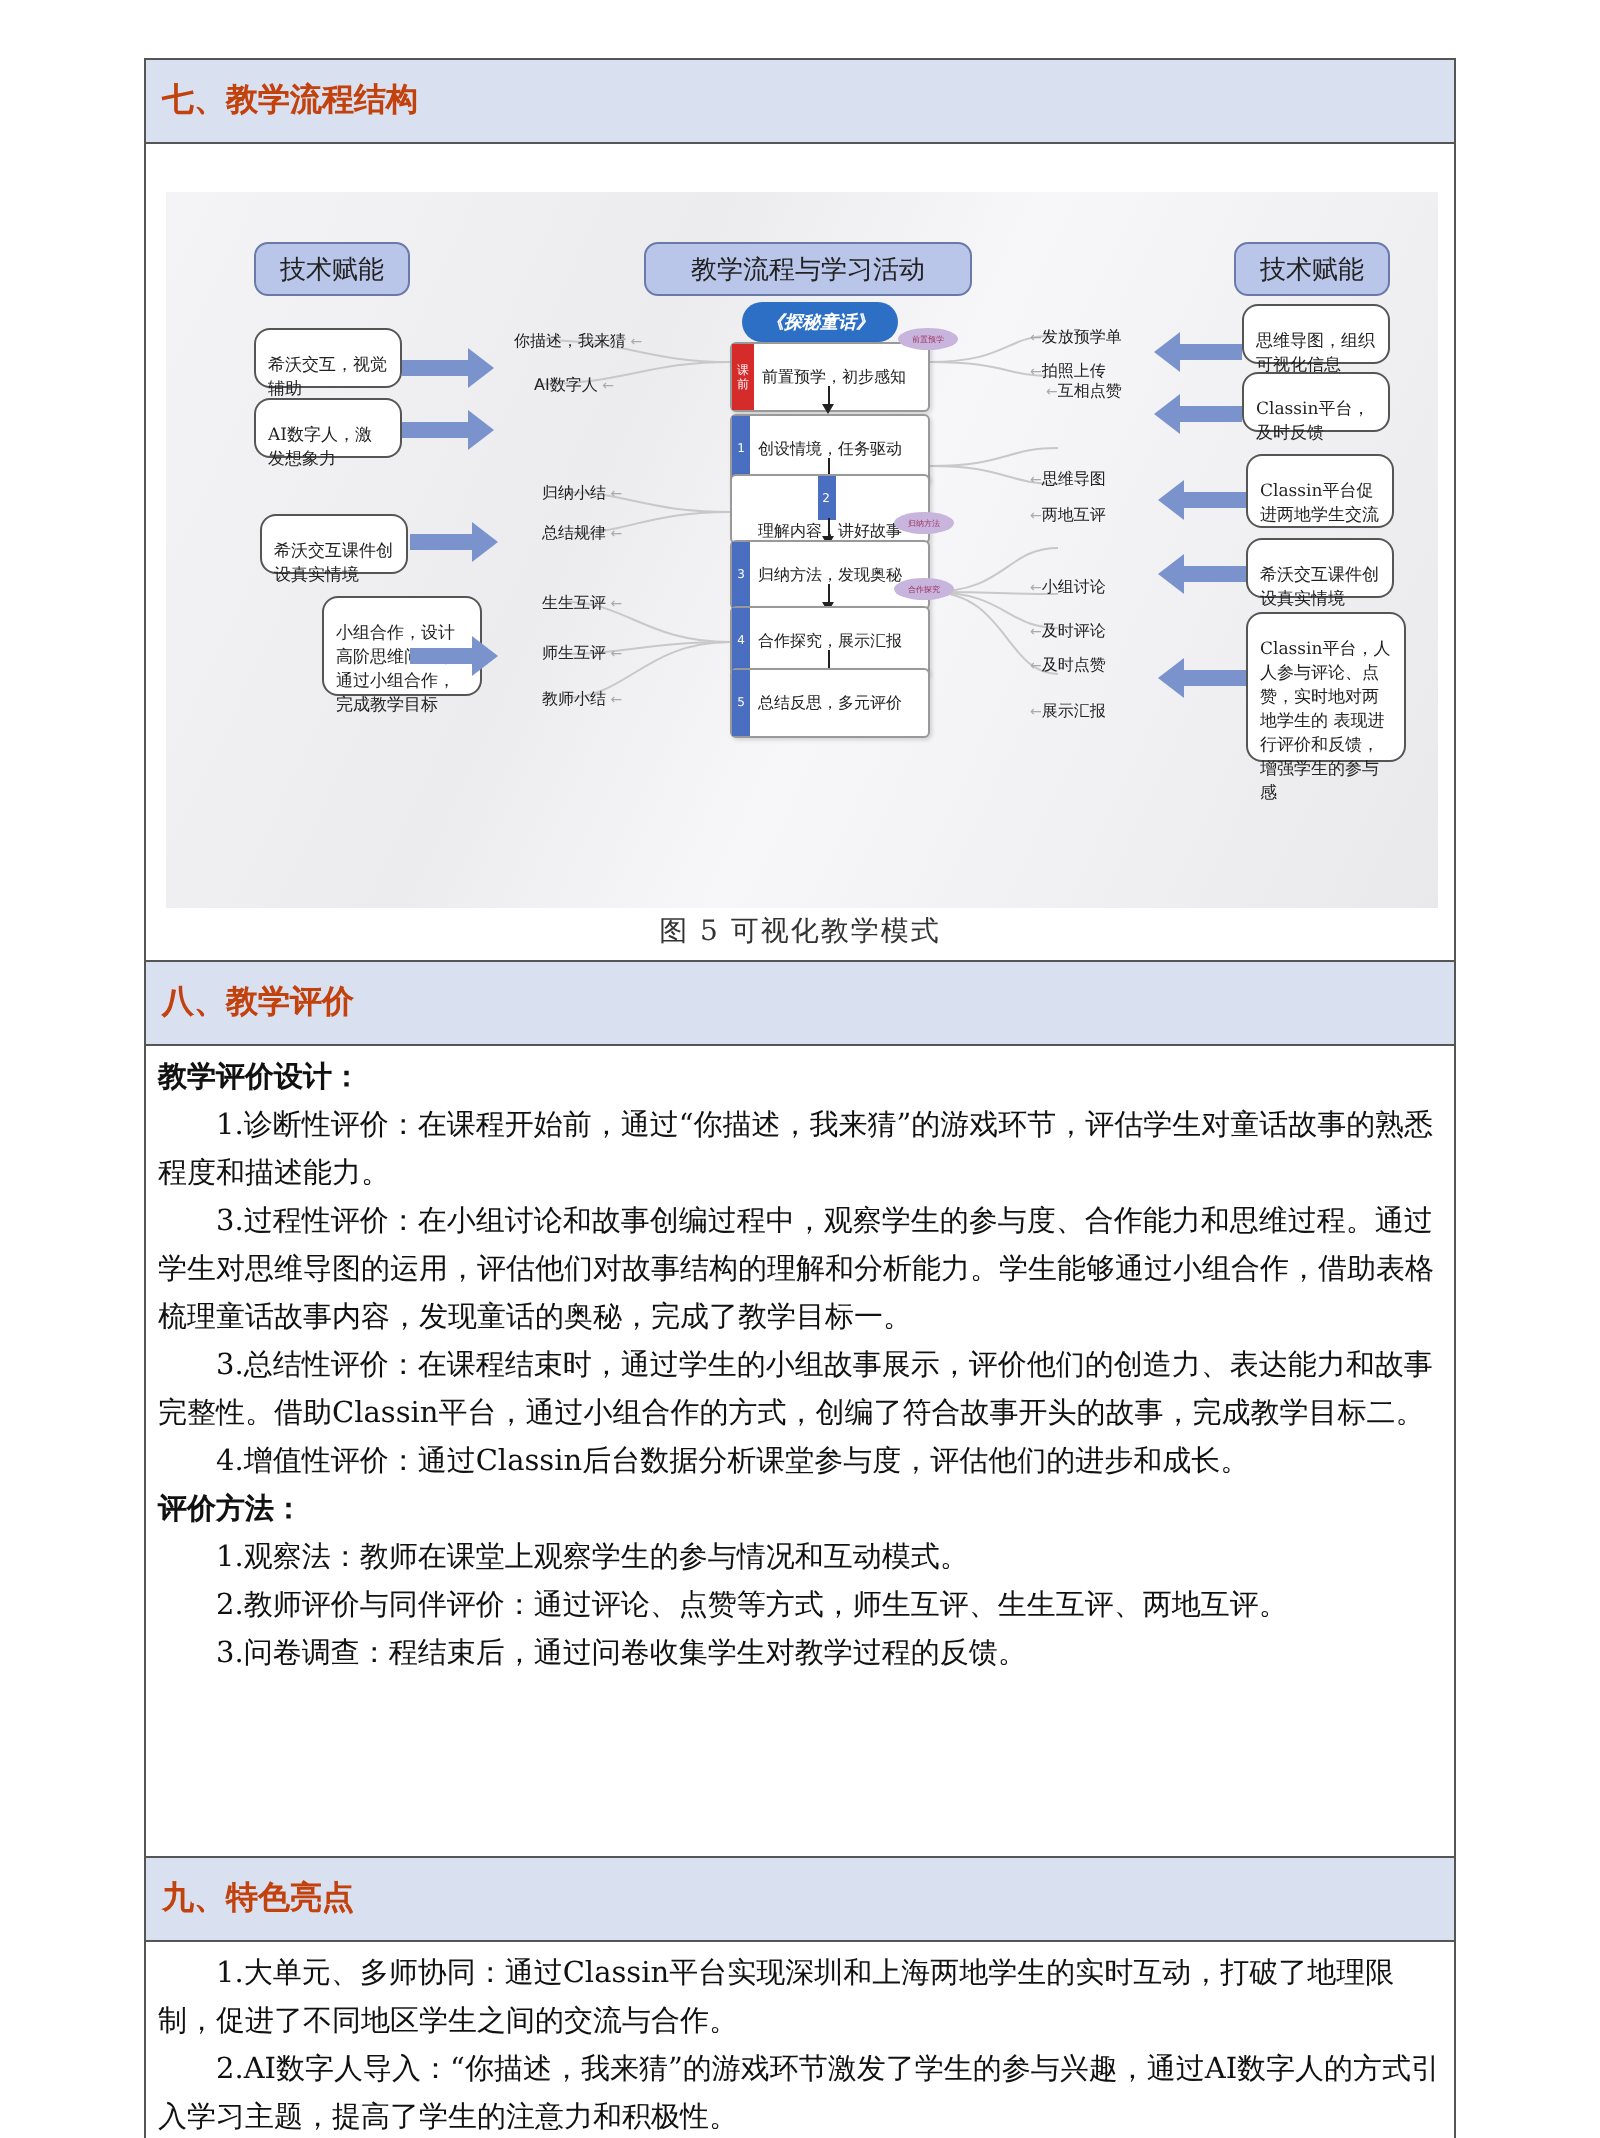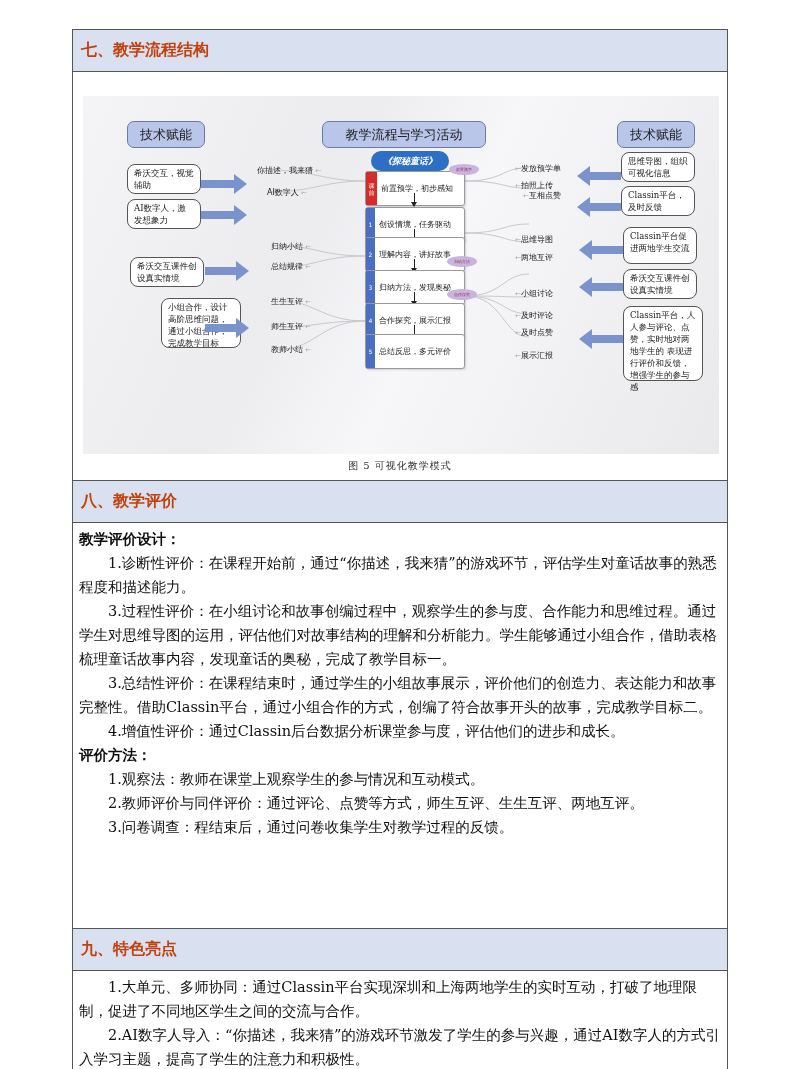--- a/index.html
+++ b/index.html
@@ -8,26 +8,26 @@
 
   .table { position: absolute; left: 72px; top: 29px; width: 656px; border: 1px solid #555; }
   .sec-head { background: #d9e0f0; border-bottom: 1px solid #555; height: 42px; padding: 0 8px; display: flex; align-items: center;
     font-family: "DejaVu Sans", sans-serif; font-size: 16px; font-weight: bold; color: #c2410c; }
   .sec-body { border-bottom: 1px solid #555; }
   .sec-body:last-child { border-bottom: none; }
 
   
   .fig-wrap { padding: 24px 10px 0 10px; }
   .figure { position: relative; width: 636px; height: 358px; background: linear-gradient(115deg, #f4f4f6 0%, #ececef 35%, #f7f7f9 55%, #e9e9ec 100%); overflow: hidden; }
-  .caption { text-align: center; font-size: 10px; color: #333; height: 26px; line-height: 24px; letter-spacing: 1px; }
+  .caption { text-align: center; font-size: 14px; color: #333; height: 26px; line-height: 24px; letter-spacing: 1px; }
 
   .hdr-box { position: absolute; border: 1.5px solid #6a7aa8; border-radius: 7px; background: #b9c6ea; color: #222;
     font-family: "DejaVu Serif", serif; font-size: 13px; display: flex; align-items: center; justify-content: center; }
   .tbox { position: absolute; border: 1.5px solid #555; border-radius: 8px; background: #fff; font-size: 8.5px; line-height: 12px;
-    padding: 2px 6px; color: #222; font-family: "DejaVu Serif", serif; }
+    padding: 12px 6px; color: #222; font-family: "DejaVu Serif", serif; }
   .arrow-r, .arrow-l { position: absolute; height: 16px; }
   .arrow-r::before { content: ""; position: absolute; left: 0; top: 4px; right: 12px; height: 8px; background: #7b93cc; }
   .arrow-r::after { content: ""; position: absolute; right: 0; top: -2px; border-left: 13px solid #7b93cc; border-top: 10px solid transparent; border-bottom: 10px solid transparent; }
   .arrow-l::before { content: ""; position: absolute; right: 0; top: 4px; left: 12px; height: 8px; background: #7b93cc; }
   .arrow-l::after { content: ""; position: absolute; left: 0; top: -2px; border-right: 13px solid #7b93cc; border-top: 10px solid transparent; border-bottom: 10px solid transparent; }
 
   .leaf { position: absolute; font-family: "DejaVu Sans", sans-serif; font-size: 8px; color: #222; white-space: nowrap; line-height: 11px; }
   .leaf::before { content: "\2190"; color: #aaa; font-size: 7px; margin-right: 0; }
   .leaf.left::before { content: none; }
   .leaf.left::after { content: " \2190"; color: #aaa; font-size: 7px; }
@@ -105,21 +105,21 @@
         <div class="step" style="top:75px;">
             <span class="num pre">课前</span>
             <span>前置预学，初步感知</span>
           </div>
         <div class="down" style="top:97px;"></div>
         <div class="step" style="top:111px;">
             <span class="num">1</span>
             <span>创设情境，任务驱动</span>
           </div>
         <div class="down" style="top:133px;"></div>
-        <div class="step" style="top:141px;">
+        <div class="step" style="top:141px;flex-direction:column;">
             <span class="num">2</span>
             <span>理解内容，讲好故事</span>
           </div>
         <div class="down" style="top:163px;"></div>
         <div class="step" style="top:174px;">
             <span class="num">3</span>
             <span>归纳方法，发现奥秘</span>
           </div>
         <div class="down" style="top:196px;"></div>
         <div class="step" style="top:207px;">

